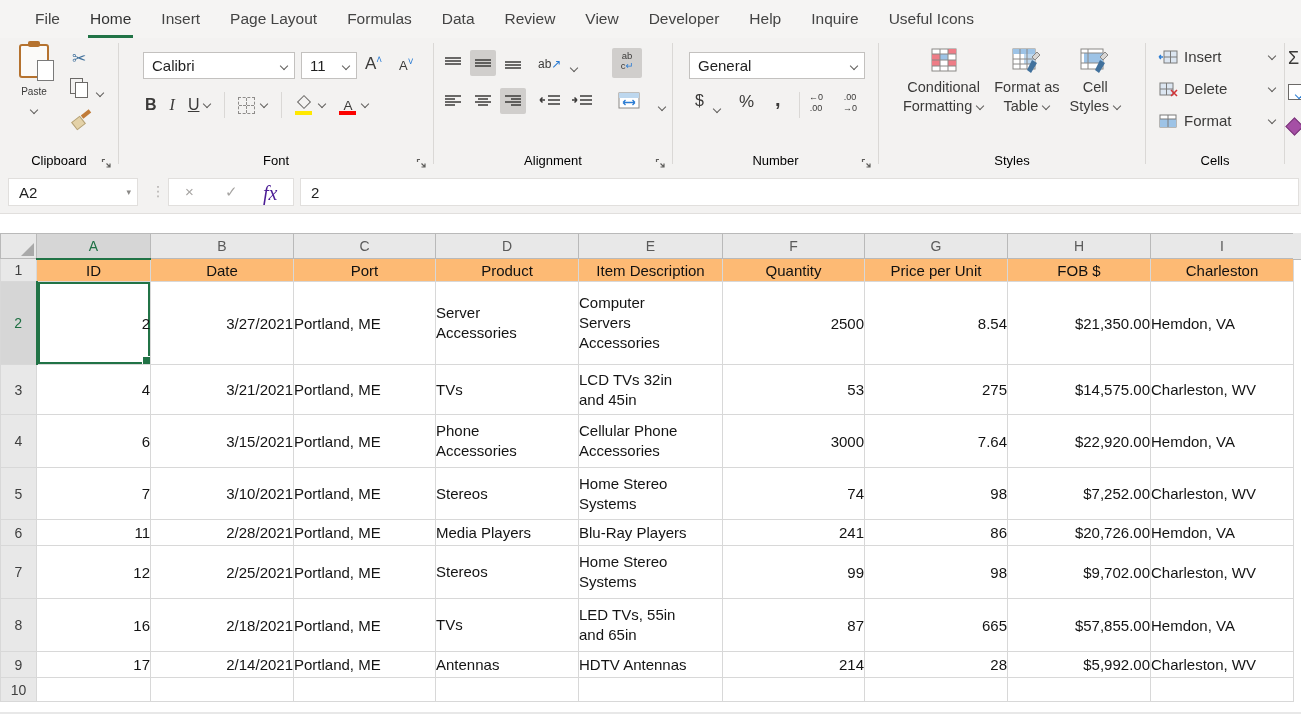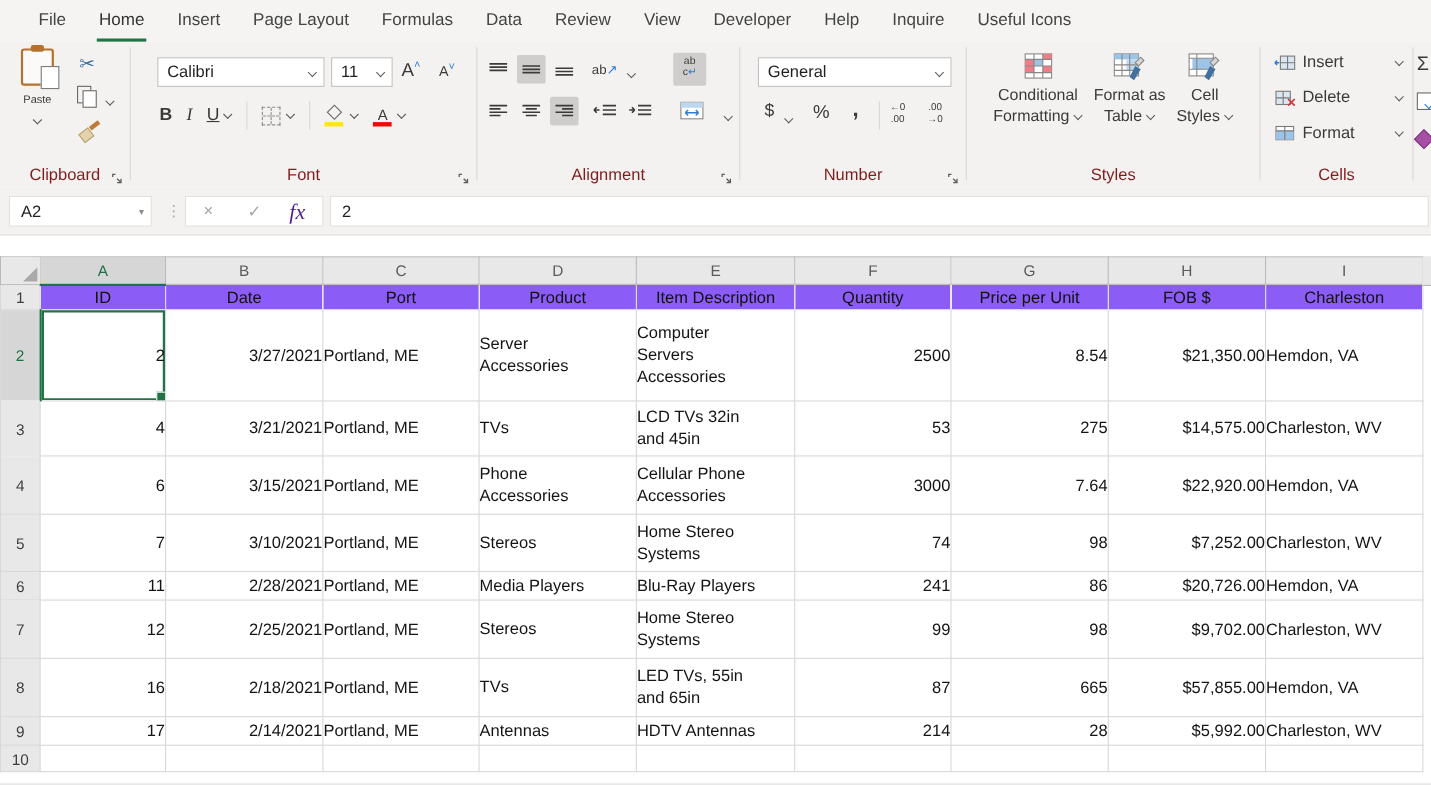--- a/index.html
+++ b/index.html
@@ -9,21 +9,21 @@
   
   .tabbar{position:absolute;top:0;left:0;right:0;height:38px;background:#f5f4f3;
           display:flex;align-items:stretch;padding-left:20px;}
   .tab{padding:0 15px;font-size:15.5px;color:#444;display:flex;align-items:center;position:relative;cursor:default;}
   .tab.active{font-weight:normal;color:#333;}
   .tab.active::after{content:"";position:absolute;left:13px;right:13px;bottom:0;height:3px;background:#217346;}
   
   .ribbon{position:absolute;top:38px;left:0;right:0;height:134px;background:#f3f2f1;border-bottom:1px solid #e1dfdd;}
   .grp{position:absolute;top:0;height:134px;}
   .gsep{position:absolute;top:5px;bottom:8px;width:1px;background:#dad8d6;}
-  .grplabel{position:absolute;bottom:4px;left:0;right:0;text-align:center;font-size:15px;color:#7f1d1d;}
+  .grplabel{position:absolute;bottom:4px;left:0;right:0;text-align:center;font-size:13px;color:#000000;}
   .launcher{position:absolute;right:5px;bottom:5px;width:12px;height:12px;}
   .chev{display:inline-block;width:8px;height:8px;position:relative;vertical-align:middle;}
   .chev::before{content:"";position:absolute;left:1px;top:0px;width:5px;height:5px;
     border-right:1.4px solid #605e5c;border-bottom:1.4px solid #605e5c;transform:rotate(45deg);}
   .combo{position:absolute;background:#fff;border:1px solid #c3c1bf;display:flex;align-items:center;
          font-size:15px;color:#1f1f1f;padding-left:8px;box-sizing:border-box;}
   .combo .chev{position:absolute;right:6px;top:10px;}
   .pressed{background:#d0cecc;border-radius:2px;}
   
   .clip-icon{width:26px;height:30px;border:2px solid #b5722f;border-radius:3px;margin:4px auto 0;position:relative;background:#fbfaf9;}
@@ -87,21 +87,21 @@
   
   .grid{position:absolute;top:233px;left:0;border-collapse:collapse;table-layout:fixed;font-size:15px;color:#141414;}
   .grid th,.grid td{border:1px solid #d8d8d8;overflow:hidden;vertical-align:middle;font-weight:normal;padding:0;box-sizing:border-box;}
   .colhead th{height:25px;background:#e8e8e8;border:1px solid #b9b9b9;color:#5a5a5a;font-size:14px;text-align:center;}
   th.corner{position:relative;}
   th.corner::after{content:"";position:absolute;right:2px;bottom:2px;width:0;height:0;
      border-left:13px solid transparent;border-bottom:13px solid #a9a9a9;}
   .colhead th.selcol{background:#d6d6d6;color:#1e7145;border-bottom:2px solid #217346;}
   .gut{background:#e8e8e8;border:1px solid #b9b9b9;color:#3f3f3f;font-size:14px;text-align:center;}
   .gut.selrow{background:#d6d6d6;color:#1e6f42;border-right:2px solid #217346;}
-  .hdr{background:#8b5cf6;font-weight:bold;text-align:center;border:1px solid #3f3f3f;color:#111;}
+  .hdr{background:#fdba74;font-weight:bold;text-align:center;border:1px solid #3f3f3f;color:#111;}
   .num{text-align:right;padding-right:5px;}
   .txt{text-align:left;padding-left:5px;}
   .wrapc{white-space:pre-line;line-height:1.32;}
   .selcell{position:relative;box-shadow:inset 0 0 0 2px #217346;}
   .selcell::after{content:"";position:absolute;right:-1px;bottom:-1px;width:7px;height:7px;background:#217346;border:1.5px solid #fff;}
   tr.h24 td{height:23px;} tr.h84 td{height:83px;} tr.h51 td{height:50px;} tr.h54 td{height:53px;}
   tr.h53 td{height:52px;} tr.h27 td{height:26px;} tr.h25 td{height:24px;}
   .hdr-ext{position:absolute;left:1293px;top:233px;width:8px;height:26px;background:#e8e8e8;border-bottom:1px solid #b9b9b9;}
   .bottom-strip{position:absolute;left:0;right:0;top:712px;height:2px;background:#e8e8e8;}
 </style>

